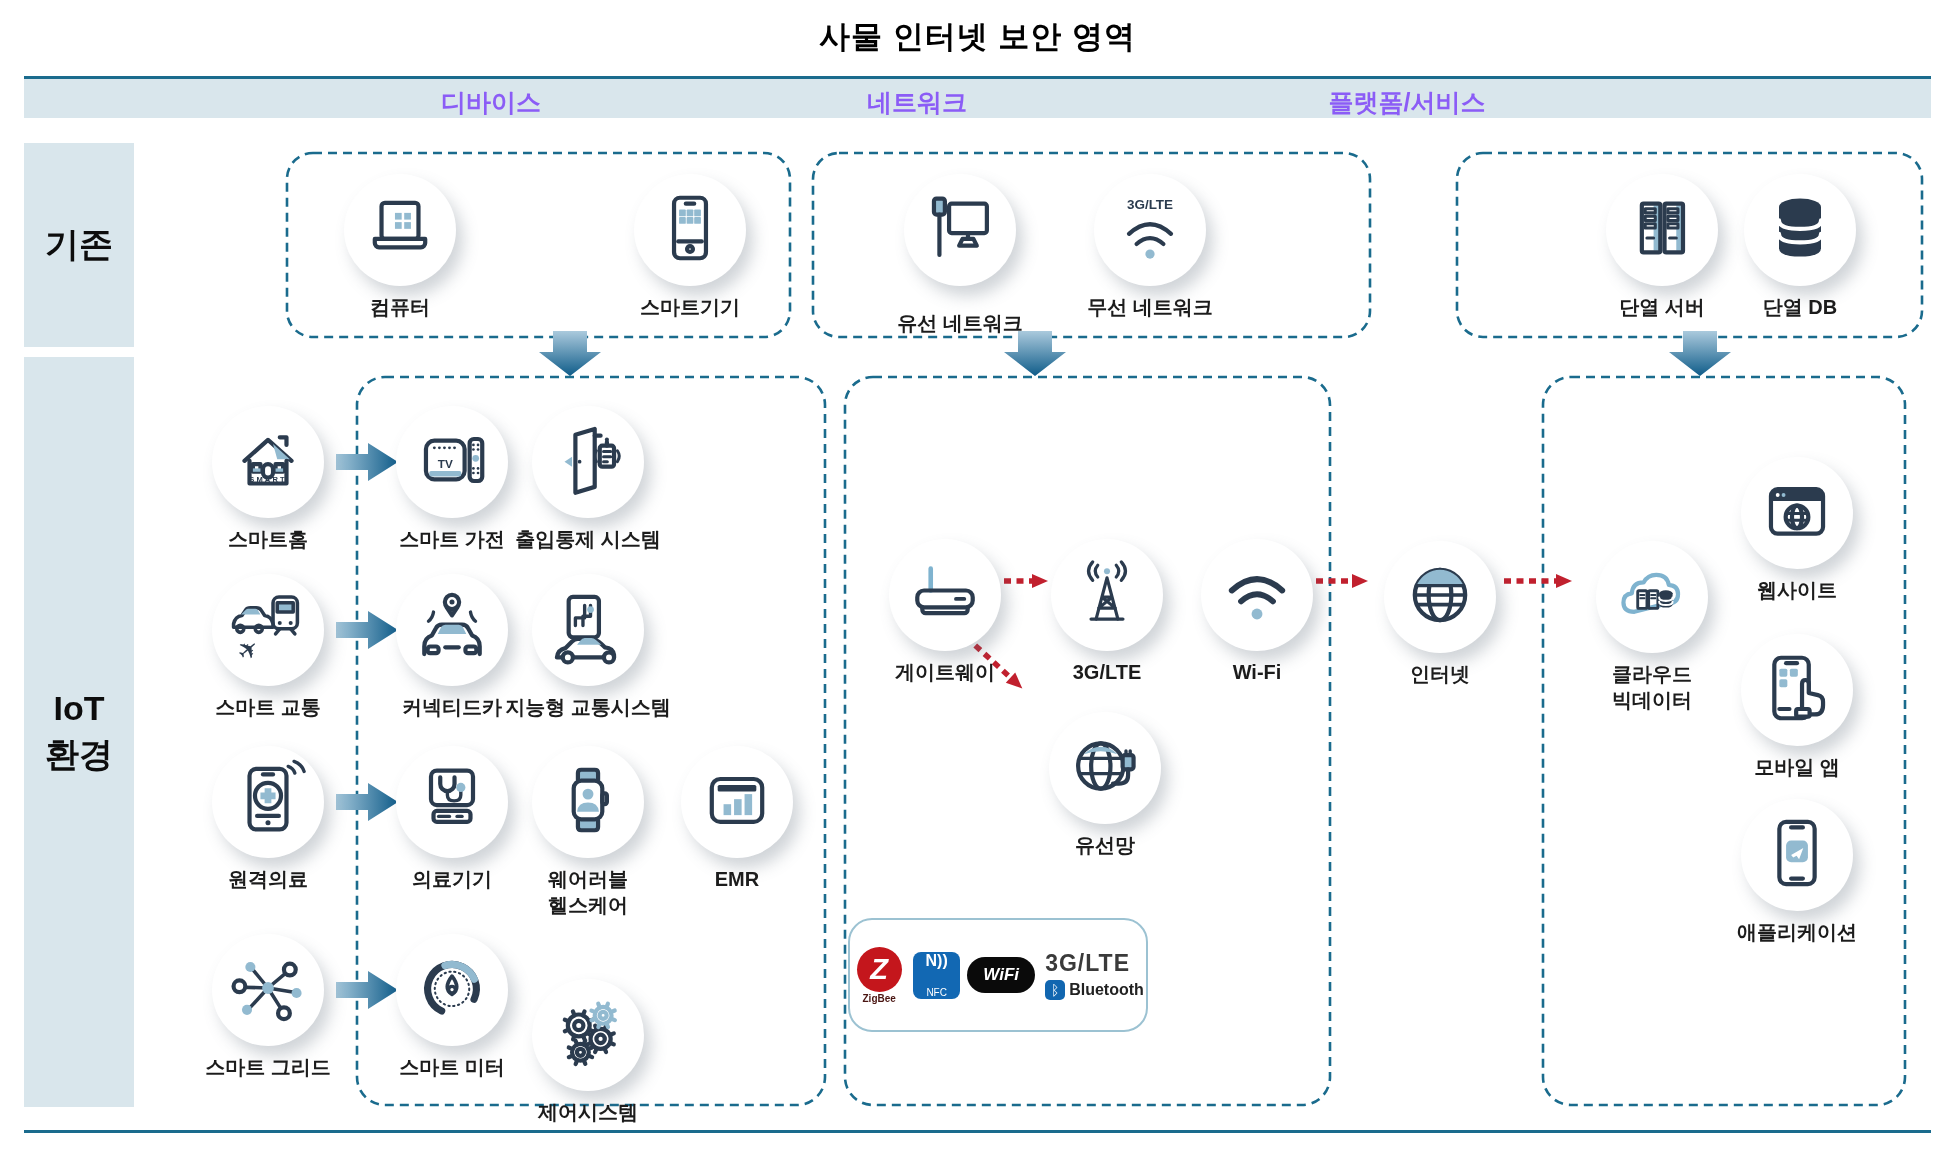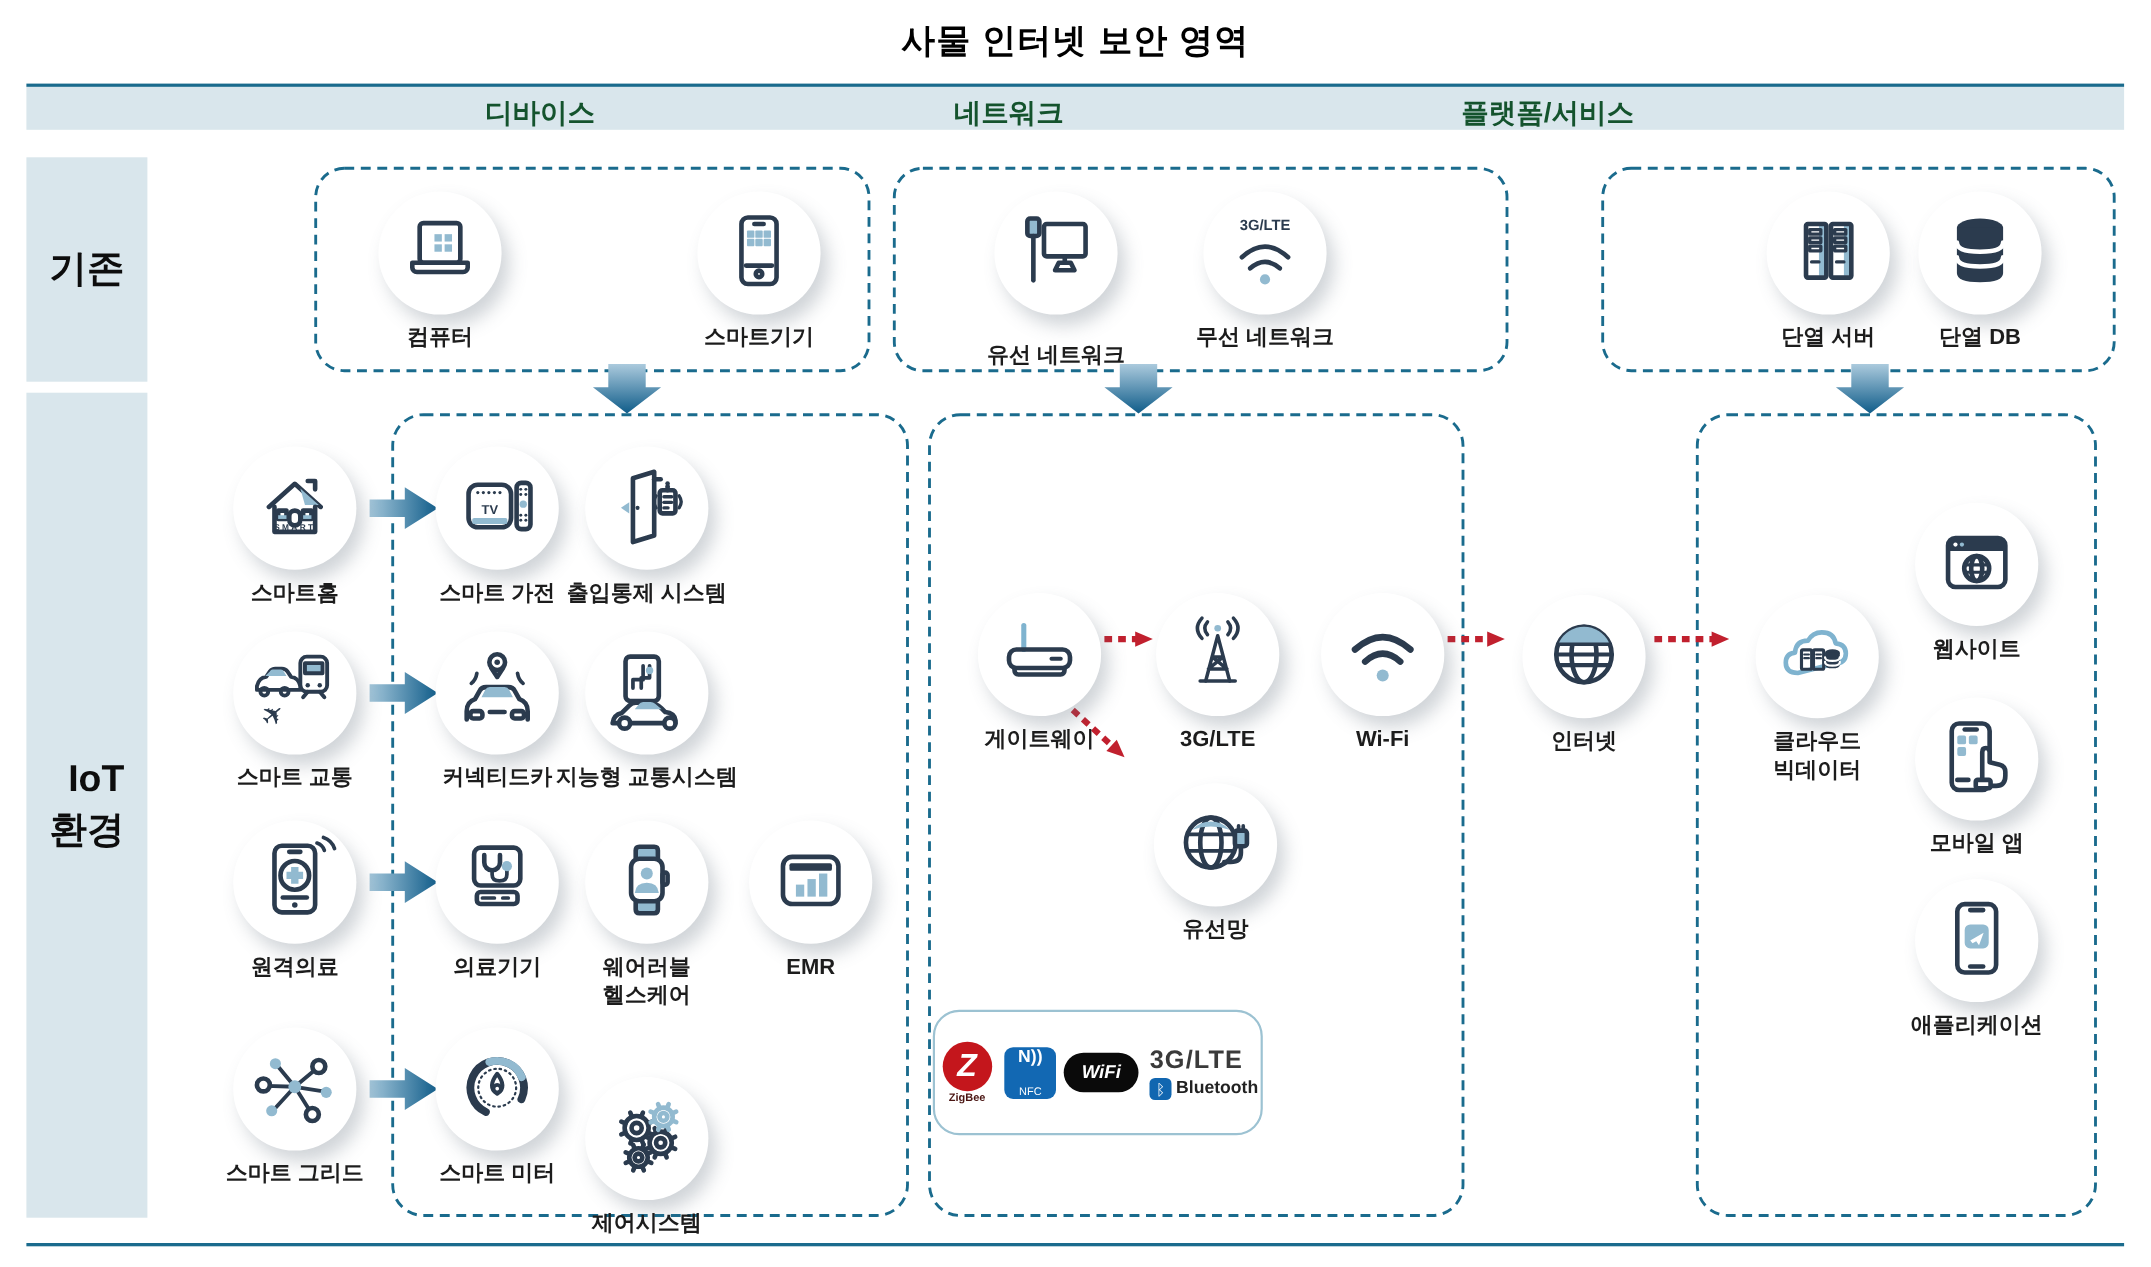--- a/index.html
+++ b/index.html
@@ -6,26 +6,26 @@
   #stage{position:relative;width:1955px;height:1152px;background:#fff;overflow:hidden;
          font-family:"Liberation Sans","DejaVu Sans",sans-serif;color:#111;border-radius:11px;}
   svg text{font-family:"Liberation Sans","DejaVu Sans",sans-serif;}
   .title{position:absolute;top:16px;left:0;width:100%;text-align:center;
          font-size:31px;font-weight:bold;color:#000;letter-spacing:1px;}
   .rule{position:absolute;left:24px;width:1907px;background:#1a6b8d;}
   .rule.rt{top:76px;height:3px;}
   .rule.rb{top:1130px;height:3px;}
   .band{position:absolute;left:24px;top:79px;width:1907px;height:39px;background:#d9e6ec;}
   .col-h{position:absolute;top:86px;width:300px;text-align:center;
-         font-size:25px;font-weight:bold;color:#14532d;}
+         font-size:25px;font-weight:bold;color:#8b5cf6;}
   .side{position:absolute;left:24px;width:110px;background:#d9e6ec;display:flex;
         align-items:center;justify-content:center;font-size:34px;font-weight:bold;
         text-align:center;white-space:pre-line;line-height:1.35;color:#0d0d0d;}
   #side-legacy{top:143px;height:204px;}
-  #side-iot{top:357px;height:750px;text-align:right;}
+  #side-iot{top:357px;height:750px;}
   #overlay{position:absolute;left:0;top:0;}
   .node{position:absolute;width:210px;display:flex;flex-direction:column;align-items:center;}
   .circle{width:112px;height:112px;border-radius:50%;background:#fff;
           box-shadow:7px 10px 16px rgba(100,112,125,.30);
           display:flex;align-items:center;justify-content:center;}
   .nlabel{margin-top:8px;font-size:20px;font-weight:600;color:#1c1c1c;text-align:center;
           white-space:pre-line;line-height:1.3;}
   .coap{position:absolute;left:1362px;top:703px;width:158px;height:50px;background:#fff;
         border:5px solid #8fb3c6;border-radius:12px;display:flex;align-items:center;
         justify-content:center;font-size:21px;font-weight:bold;color:#18293c;}

